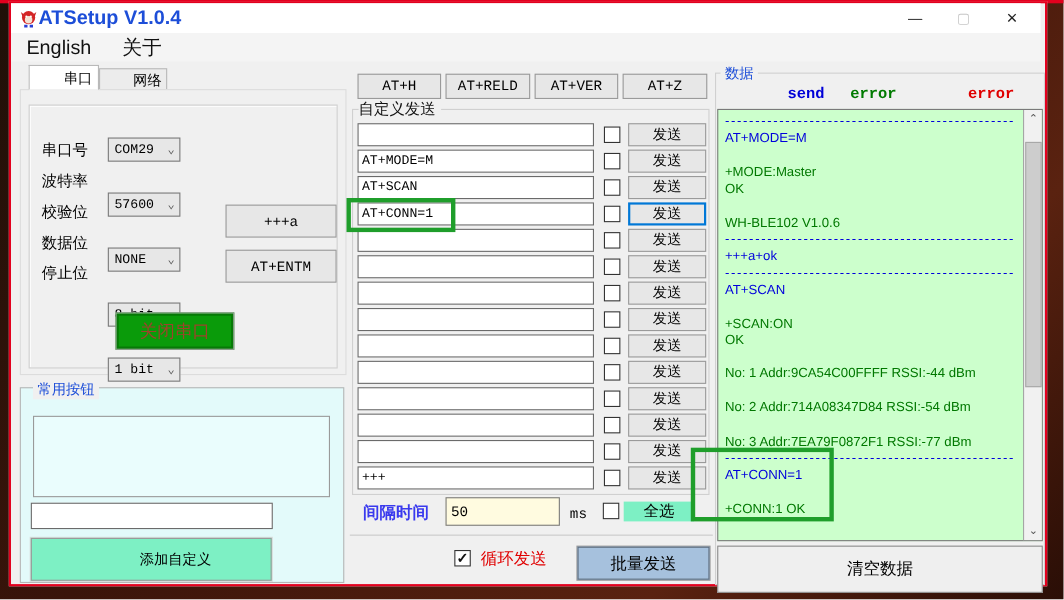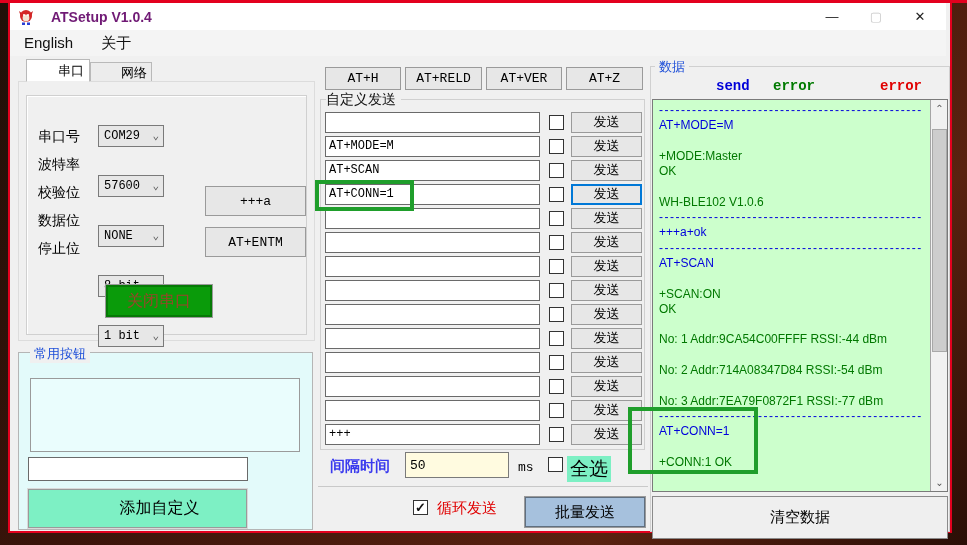--- a/index.html
+++ b/index.html
@@ -10,30 +10,30 @@
   .screen::before { content:""; position:absolute; left:0; top:0; width:967px; height:3px; background:#e3001e; }
 
   .window { position:absolute; left:8px; top:1px; width:944px; height:532px;
     border:2px solid #e3001e; background:#f0f0f0; }
 
   .abs { position:absolute; }
 
   
   .titlebar { left:10px; top:3px; width:936px; height:27px; background:#ffffff;
     display:flex; align-items:center; }
-  .app-title { font-size:14px; font-weight:600; color:#701a75; margin-left:16px; }
+  .app-title { font-size:18px; font-weight:600; color:#1d4ed8; margin-left:0; }
   .win-btns { position:absolute; right:4px; top:0; height:27px; display:flex; }
   .win-btn { width:44px; height:27px; display:flex; align-items:center; justify-content:center;
     font-size:13px; color:#222; }
   .win-btn.disabled { color:#c8c8c8; }
 
   
   .menubar { left:10px; top:30px; width:936px; height:26px; background:#f4f4f4;
     display:flex; align-items:center; }
-  .menu-item { padding:0 14px; font-size:15px; color:#111; height:26px; line-height:26px; }
+  .menu-item { padding:0 14px; font-size:18px; color:#111; height:26px; line-height:26px; }
 
   
   .tab { height:23px; line-height:22px; text-align:center; font-size:13px;
     border:1px solid #b9b9b9;padding-left:26px; }
   .tab.active { background:#ffffff; border-bottom:1px solid #f0f0f0; z-index:3; }
   .tab.inactive { background:#ececec; }
   .tab-panel { left:18px; top:81px; width:297px; height:260px;
     border:1px solid #dcdcdc; background:#f0f0f0; }
   .groupbox { border:1px solid #d0d0d0; box-shadow:1px 1px 0 #ffffff inset; }
   .grp-label { position:absolute; font-size:13px; color:#1d4ed8; background:#f0f0f0; padding:0 4px; }
@@ -52,21 +52,21 @@
     box-shadow:0 0 0 2px #067a06 inset; color:#9c432b; font-size:16px;
     display:flex; align-items:center; justify-content:center; }
 
   .common-group { left:18px; top:352px; width:295px; height:178px;
     background:#e3fafa; border:1px solid #b5b5b5; }
   .common-list { left:30px; top:378px; width:270px; height:74px;
     background:#eafdfd; border:1px solid #9a9a9a; }
   .common-input { left:28px; top:457px; width:220px; height:24px;
     background:#ffffff; border:1px solid #6a6a6a; font-size:13px; padding:0 4px; }
   .add-btn { left:28px; top:489px; width:219px; height:39px; background:#7df0c4;
-    border:1px solid #9a9a9a; box-shadow:0 0 0 1px #d9d9d9; font-size:16px;padding-left:44px; }
+    border:1px solid #9a9a9a; box-shadow:0 0 0 1px #d9d9d9; font-size:13px;padding-left:44px; }
   .clear-btn { left:256px; top:461px; width:54px; height:67px; background:#f08080;
     border:1px solid #9a9a9a; font-size:15px; }
 
   
   .quick-btn { top:67px; height:23px; font-family:"Liberation Mono", monospace; font-size:13px; }
   .cs-group { left:320px; top:99px; width:325px; height:351px; border:1px solid #d0d0d0; }
   .cs-title { left:326px; top:91px; font-size:14px; color:#111; background:#f0f0f0; padding-right:5px; }
   .cs-rows { left:325px; top:110px; width:320px; }
   .cs-row { display:flex; align-items:center; height:24px; }
   .cs-input { width:215px; height:21px; border:1px solid #6a6a6a; background:#fff;
@@ -74,21 +74,21 @@
   .cb { width:15px; height:15px; background:#fff; border:1px solid #333; margin:0 7px 0 9px;
     font-size:13px; line-height:13px; text-align:center; color:#111; flex:0 0 15px; }
   .cb.checked::after { content:"✓"; font-weight:bold; }
   .send-btn { width:71px; height:21px; font-size:13px; }
   .send-btn.focused { border:2px solid #0078d7; }
 
   .interval-label { font-size:15px; font-weight:bold; color:#3a3aee; }
   .interval-input { left:405px; top:452px; width:104px; height:26px; background:#fffbe0;
     border:1px solid #7a7a7a; font-family:"Liberation Mono", monospace; font-size:13px; padding:0 4px; }
   .ms-label { font-family:"Liberation Mono", monospace; font-size:13px; color:#000; }
-  .selall-label { background:#7df0c4; font-size:19px; padding:0 3px;text-align:center; }
+  .selall-label { background:#7df0c4; font-size:14px; padding:0 18px;text-align:center; }
   .hdiv { left:318px; top:486px; width:330px; height:1px; background:#c9c9c9; }
   .loop-label { color:#e00000; font-size:15px; }
   .batch-btn { left:525px; top:497px; width:120px; height:30px; background:#a6c1dd;
     border:1px solid #5f6f80; box-shadow:0 0 0 1px #9a9a9a; font-size:15px; }
 
   
   .data-group { left:650px; top:66px; width:300px; height:466px; border:1px solid #d0d0d0; }
   .legend { font-family:"Liberation Mono", monospace; font-size:14px; font-weight:bold; }
   .legend.send { color:#0000d8;margin-left:28px; } .legend.normal { color:#007a00; } .legend.error { color:#e00000; }
   .log-box { left:652px; top:99px; width:296px; height:393px; background:#ccffcc;

